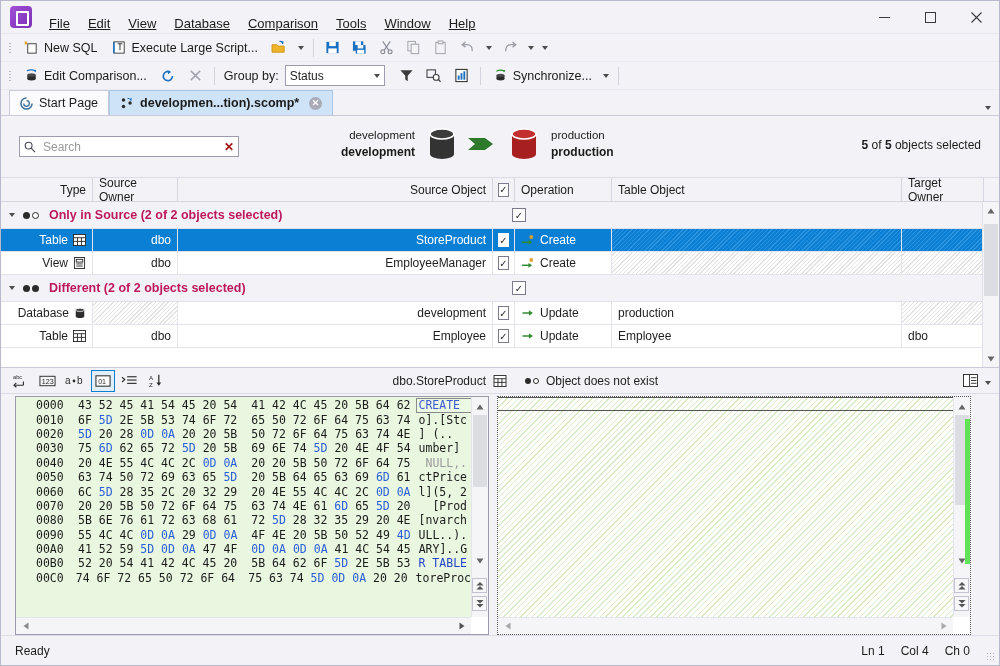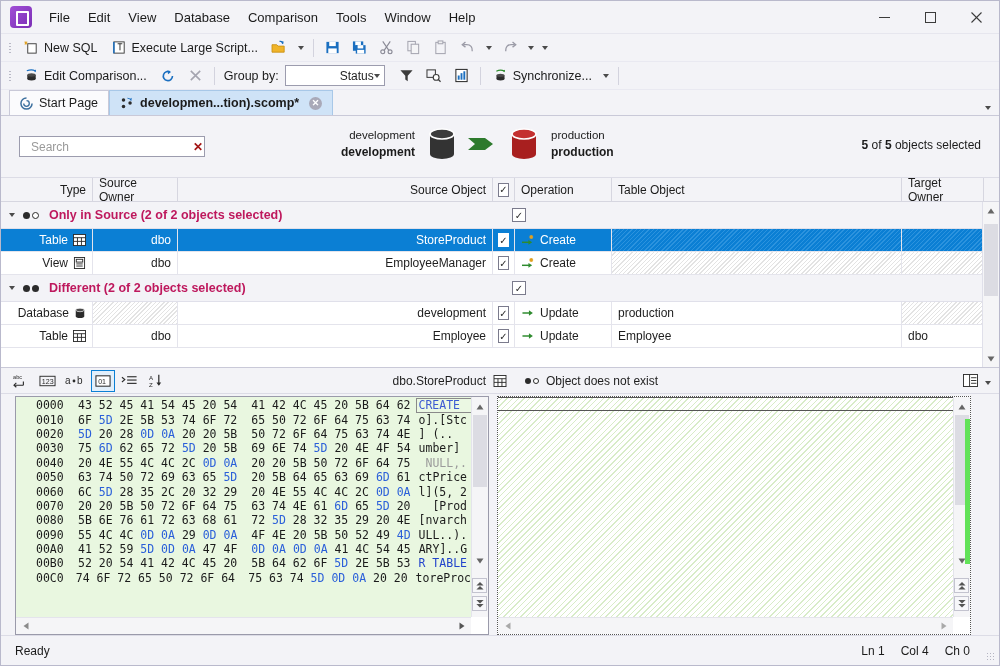--- a/index.html
+++ b/index.html
@@ -16,21 +16,21 @@
 
   
   .titlebar { height:33px; display:flex; align-items:center; background:#f3f3f7;
               border-bottom:1px solid #e6e6ee; flex:none; }
   .applogo { width:22px; height:22px; margin-left:9px; margin-right:8px;
              border-radius:4px;
              background:linear-gradient(135deg,#a14fd6,#7b2fb5);
              position:relative; flex:none; }
   .applogo:after { content:""; position:absolute; left:6px; top:5px; width:9px; height:11px;
                    border:2px solid #fff; border-radius:1px; }
-  .menubar { display:flex; align-items:center; height:33px; }
+  .menubar { display:flex; align-items:flex-end; height:33px;text-decoration:underline; }
   .menuitem { padding:3px 9px; font-size:13px; color:#1b1b1b; cursor:default; }
   .wincontrols { margin-left:auto; display:flex; height:33px; }
   .winbtn { width:46px; height:33px; display:flex; align-items:center; justify-content:center;
             color:#3b3b3b; font-size:13px; }
 
   
   .toolbar { height:28px; display:flex; align-items:center; background:#f3f3f7;
              border-bottom:1px solid #e9e9f1; flex:none; padding-left:2px; }
   .gripper { width:8px; height:18px; margin:0 3px; position:relative; flex:none; }
   .gripper:before { content:""; position:absolute; left:3px; top:3px; width:2px; height:13px;
@@ -38,40 +38,40 @@
                     background-size:2px 3px; }
   .tbtn { display:flex; align-items:center; height:24px; padding:0 6px; gap:5px;
           color:#1b1b1b; font-size:12.5px; white-space:nowrap; border:1px solid transparent; }
   .tbtn.icononly { padding:0 5px; }
   .tsep { width:1px; height:18px; background:#d3d3de; margin:0 5px; flex:none; }
   .caret { width:0;height:0;border-left:3.5px solid transparent;border-right:3.5px solid transparent;
            border-top:4px solid #4b4b4b; display:inline-block; }
   .tdrop { width:14px; height:24px; display:flex; align-items:center; justify-content:center; }
   .glabel { font-size:12.5px; color:#1b1b1b; margin:0 6px 0 4px; }
   .gsel { width:100px; height:21px; border:1px solid #9c9cae; background:#fff;
-          display:flex; align-items:center; padding:0 4px; font-size:12px;text-align:right; }
+          display:flex; align-items:center; padding:0 4px; font-size:12px; }
   .gsel .val { flex:1; }
 
   svg { display:block; }
 
   
   .tabstrip { height:26px; display:flex; align-items:flex-end; background:#f3f3f7;
               border-bottom:1px solid #c9c9d8; flex:none; padding-left:8px; position:relative; }
   .tab { height:25px; display:flex; align-items:center; gap:6px; padding:0 10px;
          border:1px solid #c9c9d8; border-bottom:none; background:#fbfbfd; font-size:12.5px;
          color:#1b1b1b; }
   .tab.active { background:#cfe3f7; border-color:#a8c8e8; font-weight:bold; }
   .tabclose { width:13px;height:13px;border-radius:50%;background:#a9a9b8;color:#fff;
               font-size:9px; display:flex;align-items:center;justify-content:center; margin-left:4px;}
   .tabstrip .chev { margin-left:auto; margin-right:8px; margin-bottom:5px; }
 
   
   .cmphead { height:62px; display:flex; align-items:center; background:#f3f3f7;
              border-bottom:1px solid #dcdce6; flex:none; position:relative; }
-  .searchbox { width:186px; height:21px; margin-left:18px; border:1px solid #9c9cae;
+  .searchbox { width:220px; height:21px; margin-left:18px; border:1px solid #9c9cae;
                background:#fff; display:flex; align-items:center; padding:0 4px; gap:5px; }
   .searchbox input { border:none; outline:none; flex:1; font-size:12px;
                      font-family:"Liberation Sans",sans-serif; color:#1b1b1b; background:transparent;}
   .searchbox input::placeholder { color:#9a9a9a; }
   .xclear { color:#a31515; font-size:12px; font-weight:bold; }
   .dbgroup { position:absolute; left:340px; top:10px; display:flex; align-items:center; gap:0; }
   .dbnames { display:flex; flex-direction:column; line-height:1.45; }
   .dbnames .srv { font-size:11.5px; color:#1b1b1b; }
   .dbnames .db  { font-size:12px; font-weight:bold; color:#1b1b1b; }
   .dbnames.right { align-items:flex-start; margin-left:10px; }

